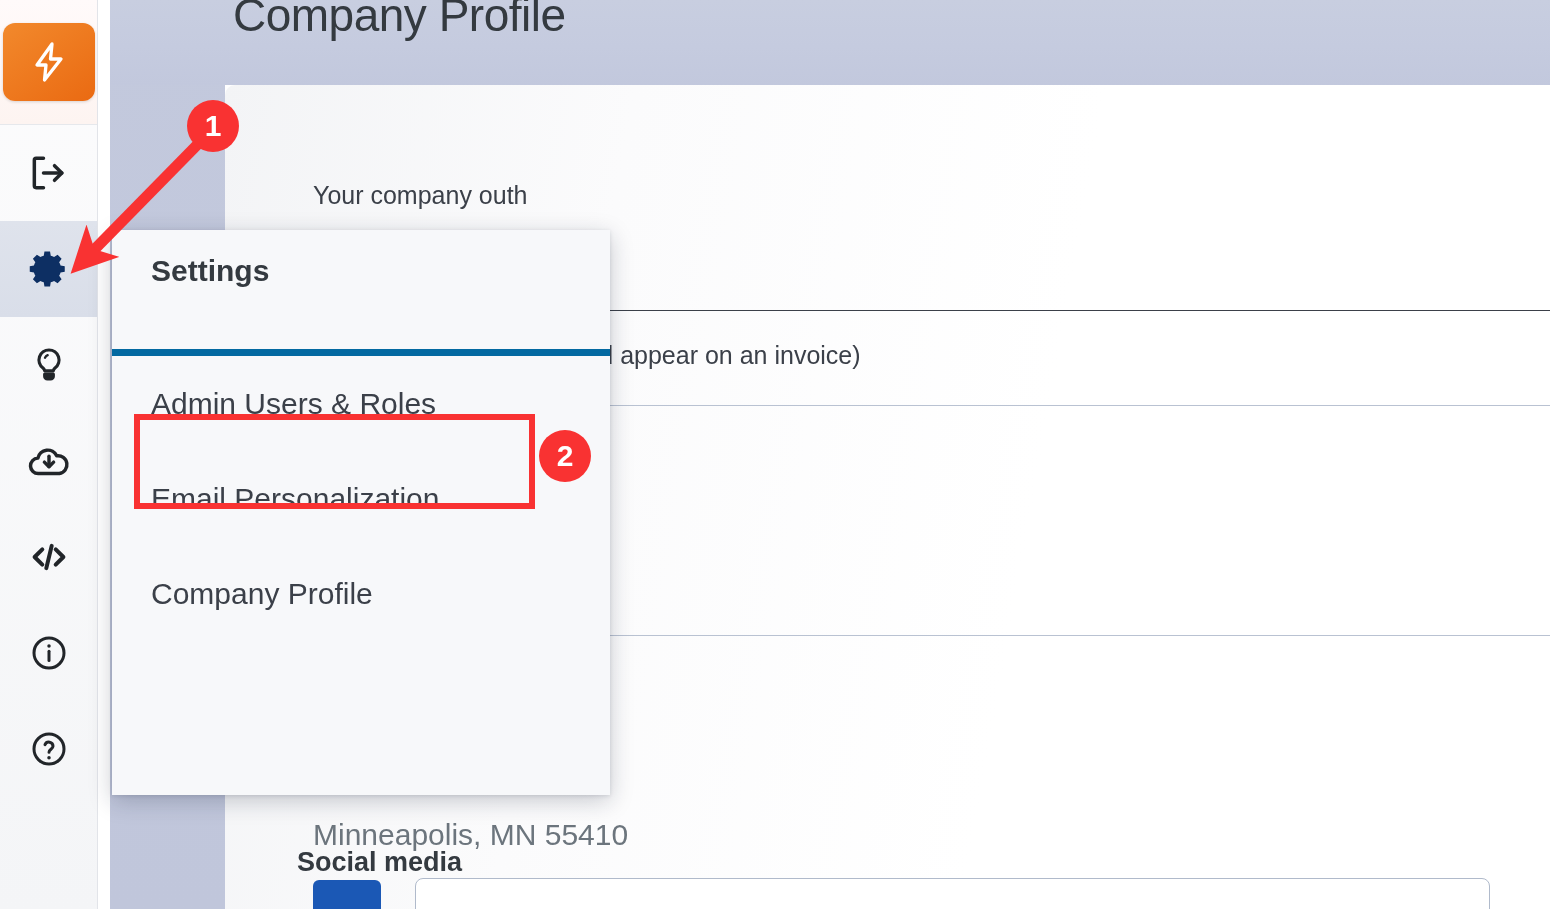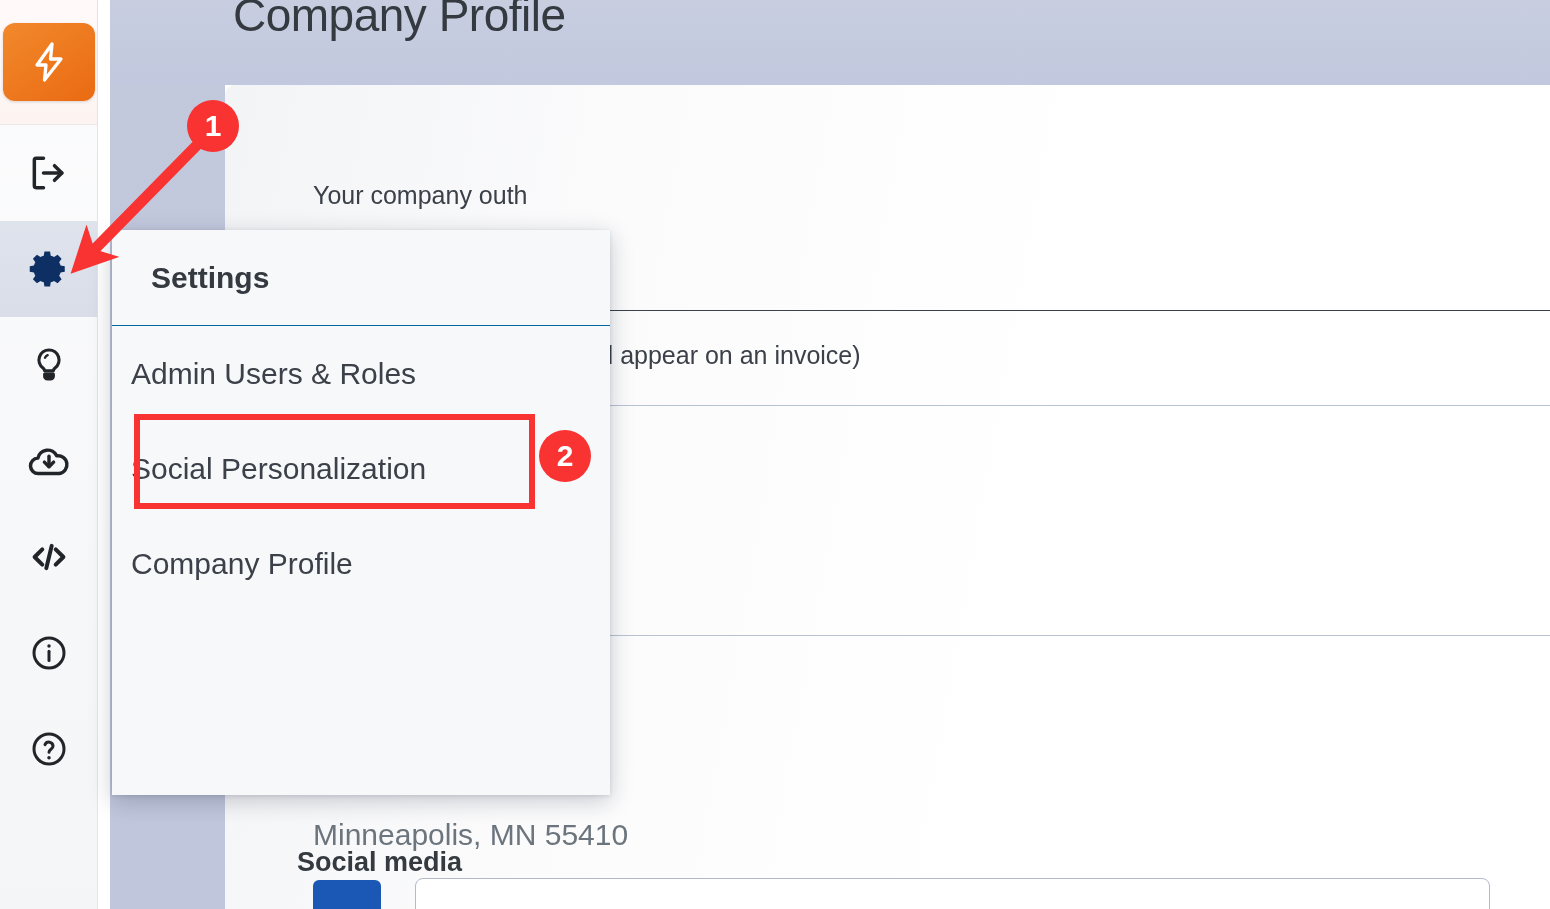--- a/index.html
+++ b/index.html
@@ -90,29 +90,30 @@
   .nav-item svg{display:block;}
 
   
   .menu{
     position:absolute;left:112px;top:230px;width:498px;height:565px;
     background:#f7f8fa;
     box-shadow:0 6px 22px rgba(20,28,48,.22), 0 1px 4px rgba(20,28,48,.12);
     z-index:20;
   }
   .menu-head{
-    height:95px;display:flex;align-items:center;
-    border-bottom:1px solid #0369a1;
+    height:95px;display:flex;
+    border-bottom:7px solid #0369a1;
+    margin-top:24px;
   }
   .menu-head span{
     padding-left:39px;font-size:30px;font-weight:700;color:#343a40;
   }
   .menu-item{
     height:95px;display:flex;align-items:center;
-    padding-left:19px;font-size:30px;color:#3b4049;
+    padding-left:39px;font-size:30px;color:#3b4049;
     white-space:nowrap;cursor:pointer;
   }
 
   
   .anno{position:absolute;z-index:40;pointer-events:none;}
   .badge{
     position:absolute;z-index:45;
     width:52px;height:52px;border-radius:50%;
     background:#f93232;color:#fff;
     display:flex;align-items:center;justify-content:center;
@@ -218,21 +219,21 @@
         <circle cx="12" cy="17.2" r="1.05" fill="#212529" stroke="none"></circle>
       </svg>
     </div>
   </div>
 
   <div class="menu">
     <div class="menu-head">
       <span>Settings</span>
     </div>
     <div class="menu-item">Admin Users &amp; Roles</div>
-    <div class="menu-item">Social Personalization</div>
+    <div class="menu-item">Email Personalization</div>
     <div class="menu-item">Company Profile</div>
   </div>
 
   <div class="hl-box"></div>
 
   <svg class="anno" style="left:0;top:0;width:1550px;height:909px;">
     <defs>
       <marker id="arrowhead" markerWidth="4.2" markerHeight="4.2" refX="2.2" refY="2.1" orient="auto">
         <path d="M0,0 L4.2,2.1 L0,4.2 L1.1,2.1 z" fill="#f93232"></path>
       </marker>

